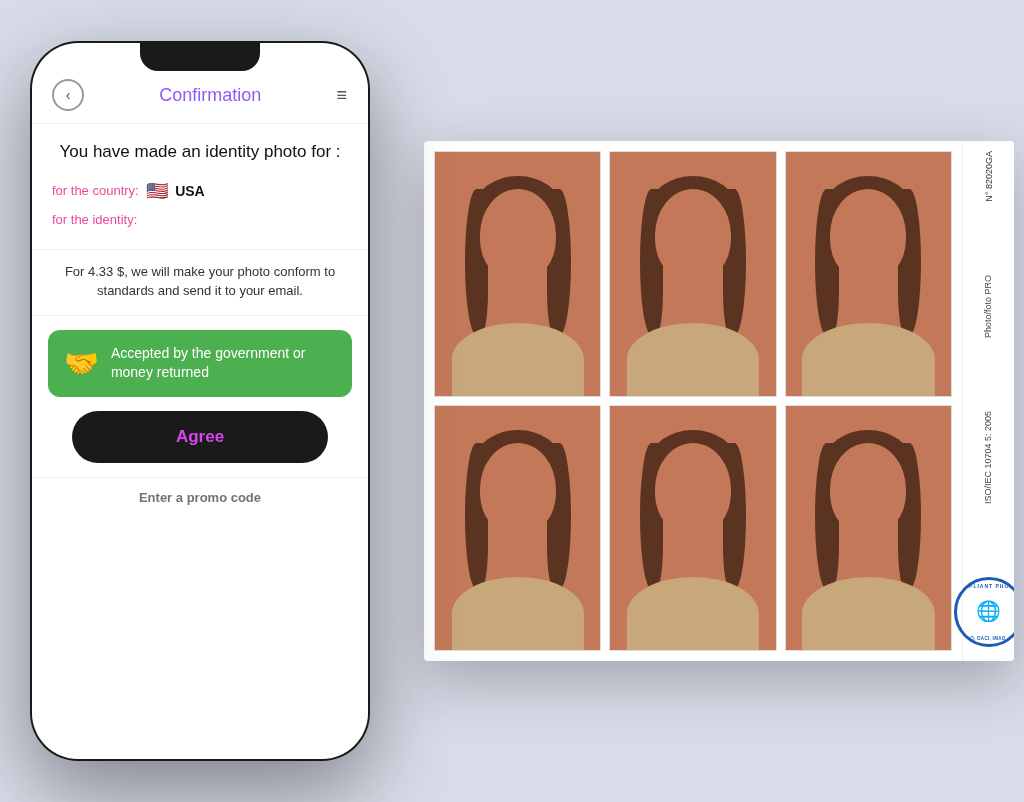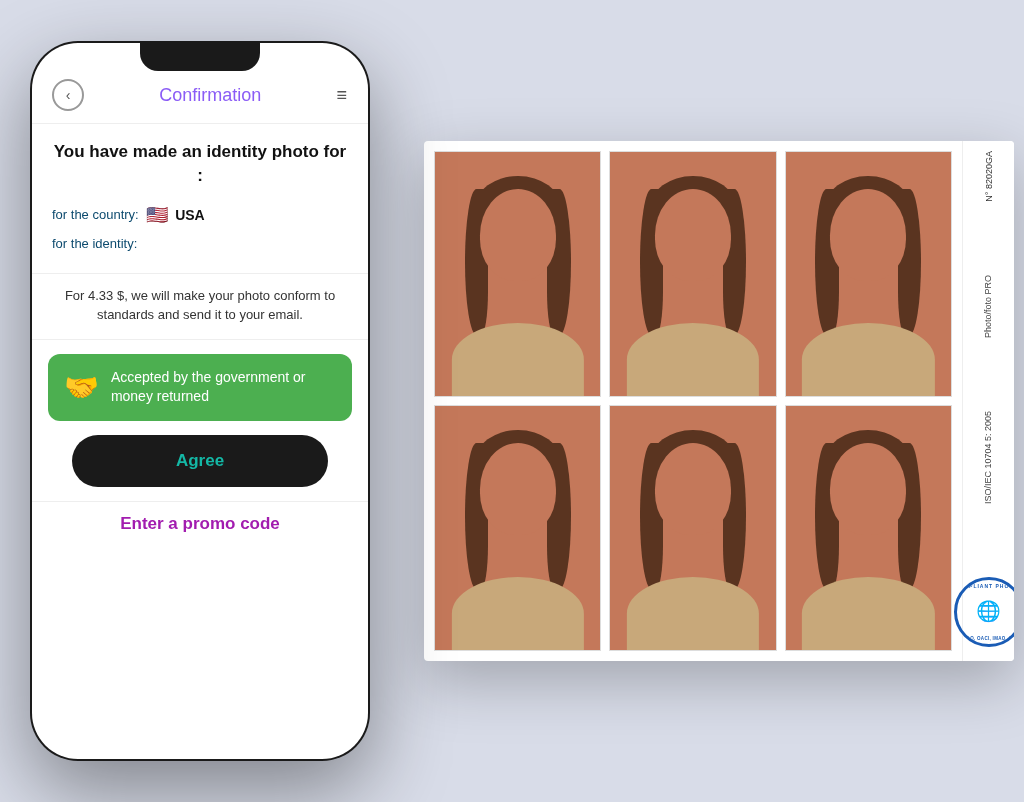--- a/index.html
+++ b/index.html
@@ -103,37 +103,37 @@
 
     .phone-content::-webkit-scrollbar { display: none; }
 
     .identity-section {
       padding: 16px 20px 12px;
       border-bottom: 1px solid #eee;
     }
 
     .identity-title {
       font-size: 17px;
-      font-weight: 700;
+      font-weight: 400;
       color: #111;
       text-align: center;
       line-height: 1.4;
       margin-bottom: 16px;
     }
 
     .info-row {
       display: flex;
       align-items: center;
       margin-bottom: 10px;
       gap: 8px;
     }
 
     .info-label {
       font-size: 13px;
-      color: #0c4a6e;
+      color: #ec4899;
       min-width: 75px;
     }
 
     .info-value {
       font-size: 14px;
       font-weight: 600;
       color: #111;
       display: flex;
       align-items: center;
       gap: 6px;
@@ -175,40 +175,40 @@
       font-size: 14px;
       color: #fff;
       font-weight: 500;
       line-height: 1.4;
       flex: 1;
     }
 
     .agree-btn {
       margin: 0 40px 14px;
       background: #1a1a1a;
-      color: #14b8a6;
+      color: #d946ef;
       border: none;
       border-radius: 30px;
       padding: 16px;
       font-size: 17px;
       font-weight: 600;
       width: calc(100% - 80px);
       cursor: pointer;
       display: block;
     }
 
     .promo-section {
       padding: 12px 20px 20px;
       border-top: 1px solid #eee;
     }
 
     .promo-title {
-      font-size: 17px;
+      font-size: 13px;
       font-weight: 700;
-      color: #a21caf;
+      color: #737373;
       text-align: center;
       margin-bottom: 12px;
     }
 
     .promo-input {
       width: 100%;
       border: none;
       border-bottom: 1px solid #bbb;
       font-size: 14px;
       color: #aaa;

